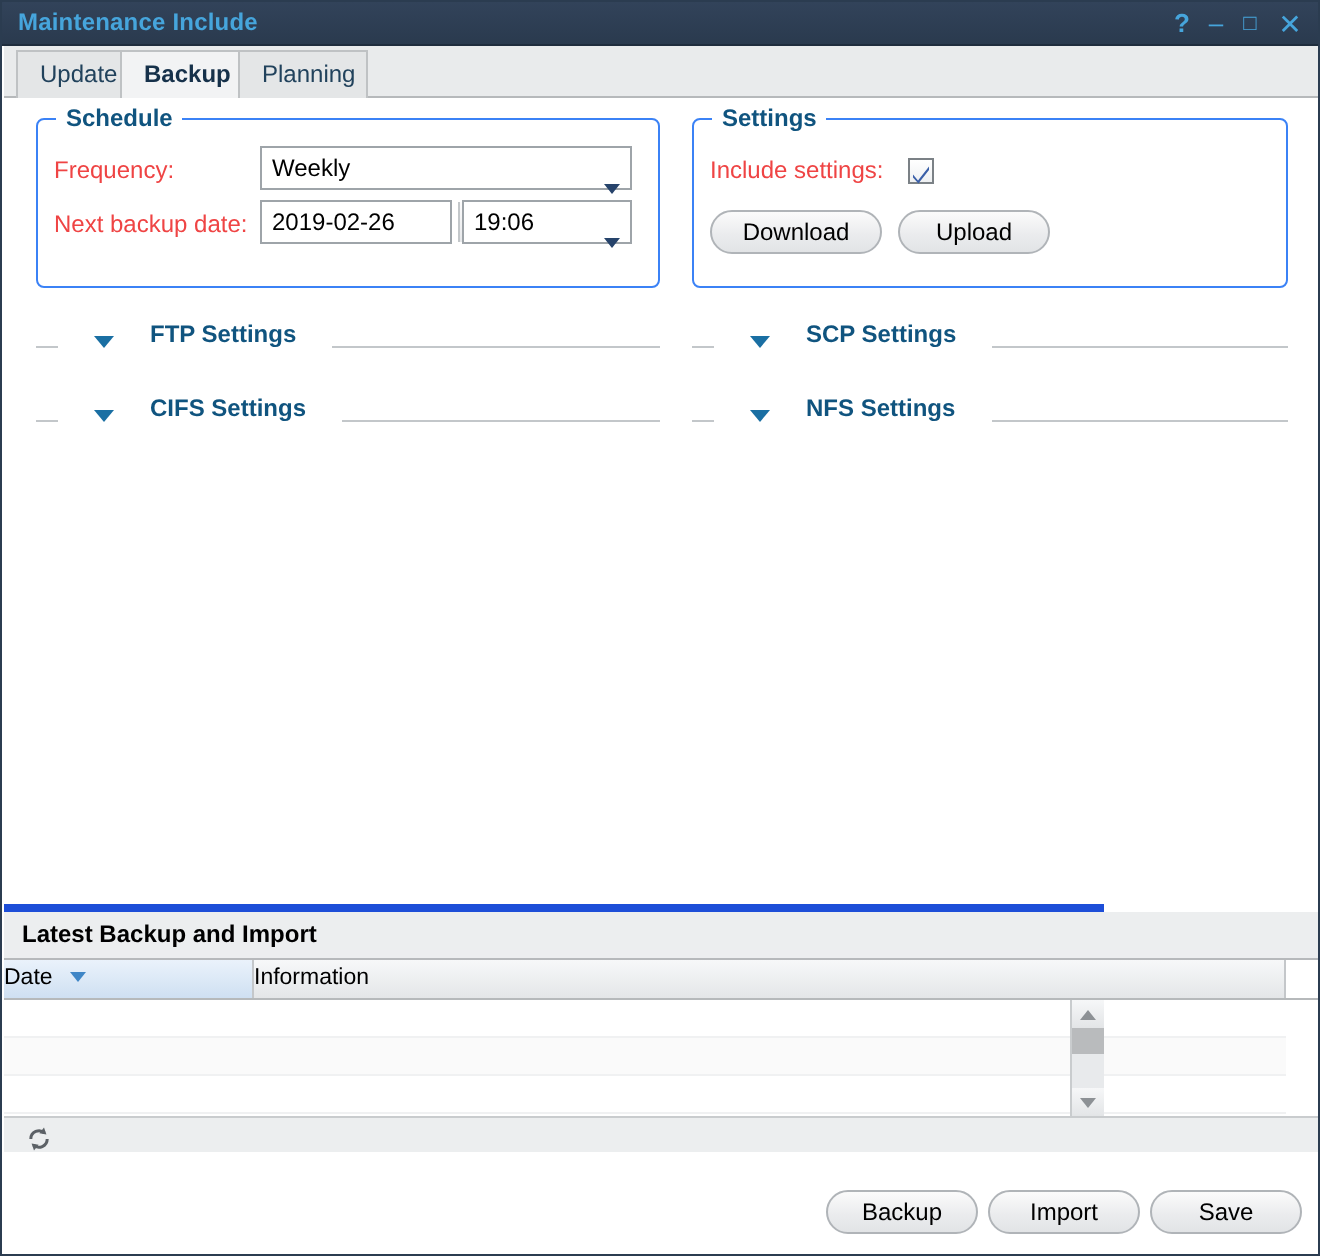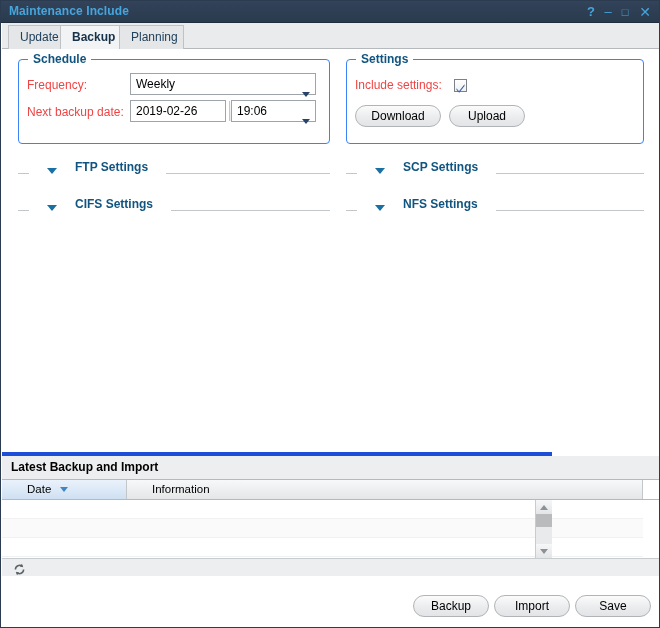--- a/index.html
+++ b/index.html
@@ -283,21 +283,21 @@
     display: flex;
   }
   .col-head {
     box-sizing: border-box;
     height: 19px;
     border-right: 1px solid #c4c7ca;
     background: linear-gradient(180deg, #f7f8f9 0%, #e4e6e8 100%);
     font-size: 11.5px;
     color: #000;
     line-height: 18px;
-    padding-left: 25px;
+    padding-left: 0;
     position: relative;
     cursor: pointer;
     white-space: nowrap;
   }
   .col-head.sorted {
     background: linear-gradient(180deg, #eaf2fb 0%, #cfe0f2 100%);
   }
   .sort-tri {
     display: inline-block;
     width: 0; height: 0;

